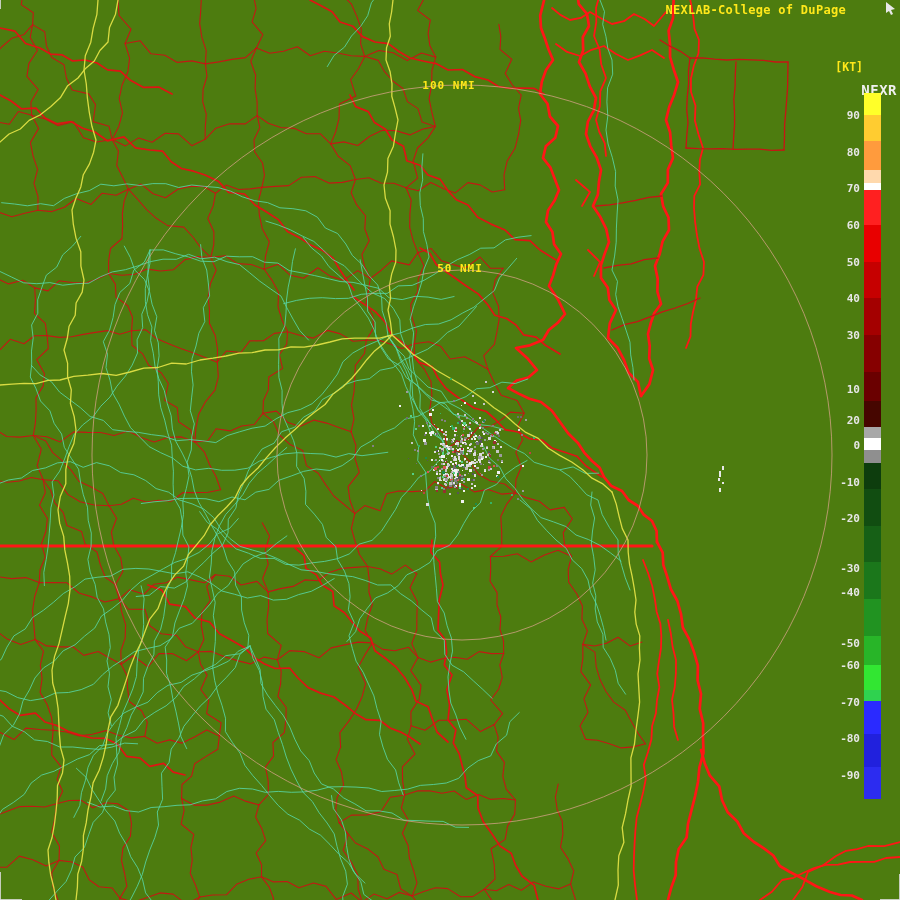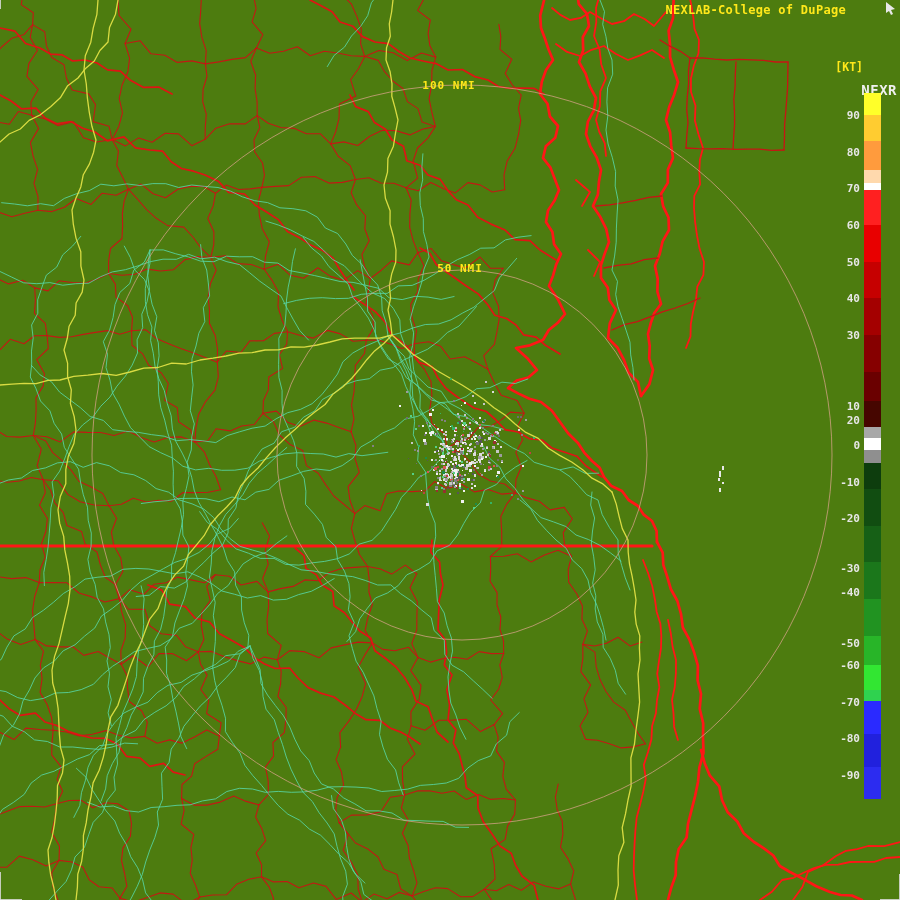--- a/index.html
+++ b/index.html
@@ -893,21 +893,21 @@
     </div>
   <div id="cticks">
       <span style="top: 114.997px;">90</span>
       <span style="top: 151.664px; margin-left: 32px;">80</span>
       <span style="top: 188.331px; text-align: center;">70</span>
       <span style="top: 224.998px;">60</span>
       <span style="top: 261.665px;">50</span>
       <span style="top: 298.332px;">40</span>
       <span style="top: 334.999px;">30</span>
       <span style="top: 371.666px; margin-top: 48px;">20</span>
-      <span style="top: 406px; text-align: right;">10</span>
+      <span style="top: 389px; text-align: right;">10</span>
       <span style="top: 445px;">0</span>
       <span style="top: 481.667px;">-10</span>
       <span style="top: 518.334px;">-20</span>
       <span style="top: 568px;">-30</span>
       <span style="top: 591.668px;">-40</span>
       <span style="top: 643px;">-50</span>
       <span style="top: 665.002px;">-60</span>
       <span style="top: 701.669px;">-70</span>
       <span style="top: 738.336px;">-80</span>
       <span style="top: 775.003px;">-90</span>

